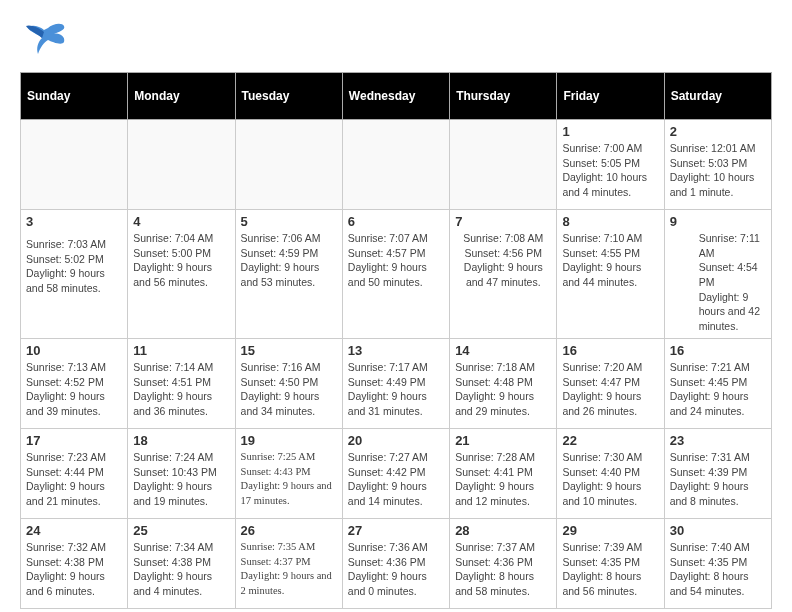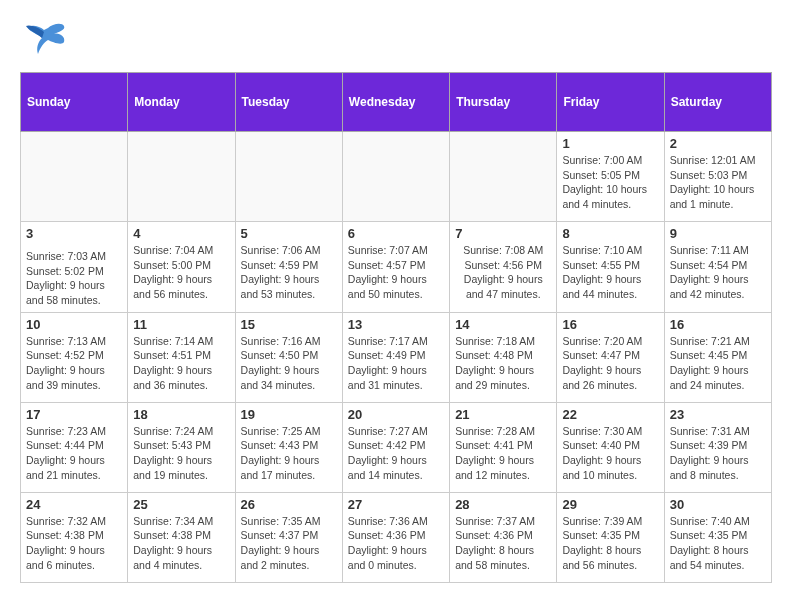--- a/index.html
+++ b/index.html
@@ -32,24 +32,24 @@
     .location-title {
       font-size: 15px;
       color: #555;
     }
     .calendar {
       width: 100%;
       border-collapse: collapse;
       font-size: 11px;
     }
     .calendar th {
-      background-color: #6d28d9;
+      background-color: #000000;
       color: #fff;
       text-align: left;
-      padding: 22px 6px;
+      padding: 16px 6px;
       font-size: 12px;
       font-weight: bold;
       border: 1px solid #aaa;
     }
     .calendar td {
       border: 1px solid #ccc;
       vertical-align: top;
       padding: 4px 5px;
       width: 107px;
       min-height: 80px;
@@ -163,21 +163,21 @@
 Daylight: 9 hours and 47 minutes.</div>
         </td>
         <td>
           <span class="day-number">8</span>
           <div class="day-info" style="white-space: pre-line;">Sunrise: 7:10 AM
 Sunset: 4:55 PM
 Daylight: 9 hours and 44 minutes.</div>
         </td>
         <td>
           <span class="day-number">9</span>
-          <div class="day-info" style="white-space: pre-line;">Sunrise: 7:11 AM
+          <div class="day-info" style="white-space: pre-line; margin-left: 29px;">Sunrise: 7:11 AM
 Sunset: 4:54 PM
 Daylight: 9 hours and 42 minutes.</div>
         </td>
       </tr>
       <tr class="week-row">
         <td>
           <span class="day-number">10</span>
           <div class="day-info" style="white-space: pre-line;">Sunrise: 7:13 AM
 Sunset: 4:52 PM
 Daylight: 9 hours and 39 minutes.</div>
@@ -222,26 +222,26 @@
       <tr class="week-row">
         <td>
           <span class="day-number">17</span>
           <div class="day-info" style="white-space: pre-line;">Sunrise: 7:23 AM
 Sunset: 4:44 PM
 Daylight: 9 hours and 21 minutes.</div>
         </td>
         <td>
           <span class="day-number">18</span>
           <div class="day-info" style="white-space: pre-line;">Sunrise: 7:24 AM
-Sunset: 5:43 PM
+Sunset: 10:43 PM
 Daylight: 9 hours and 19 minutes.</div>
         </td>
         <td>
           <span class="day-number">19</span>
-          <div class="day-info" style="white-space: pre-line;">Sunrise: 7:25 AM
+          <div class="day-info" style="white-space: pre-line; font-family: Liberation Serif, serif;">Sunrise: 7:25 AM
 Sunset: 4:43 PM
 Daylight: 9 hours and 17 minutes.</div>
         </td>
         <td>
           <span class="day-number">20</span>
           <div class="day-info" style="white-space: pre-line;">Sunrise: 7:27 AM
 Sunset: 4:42 PM
 Daylight: 9 hours and 14 minutes.</div>
         </td>
         <td>
@@ -271,21 +271,21 @@
 Daylight: 9 hours and 6 minutes.</div>
         </td>
         <td>
           <span class="day-number">25</span>
           <div class="day-info" style="white-space: pre-line;">Sunrise: 7:34 AM
 Sunset: 4:38 PM
 Daylight: 9 hours and 4 minutes.</div>
         </td>
         <td>
           <span class="day-number">26</span>
-          <div class="day-info" style="white-space: pre-line;">Sunrise: 7:35 AM
+          <div class="day-info" style="white-space: pre-line; font-family: Liberation Serif, serif;">Sunrise: 7:35 AM
 Sunset: 4:37 PM
 Daylight: 9 hours and 2 minutes.</div>
         </td>
         <td>
           <span class="day-number">27</span>
           <div class="day-info" style="white-space: pre-line;">Sunrise: 7:36 AM
 Sunset: 4:36 PM
 Daylight: 9 hours and 0 minutes.</div>
         </td>
         <td>

